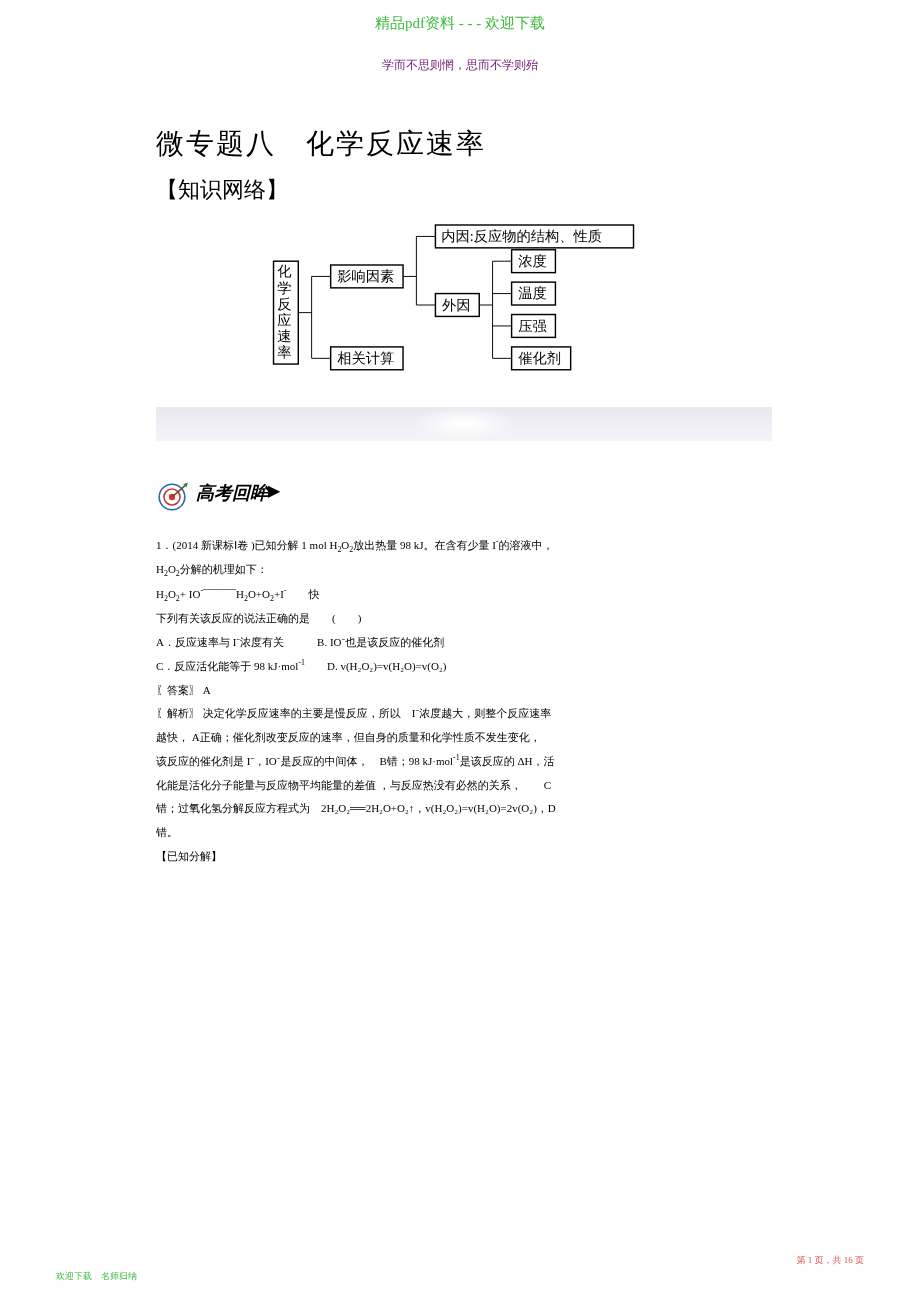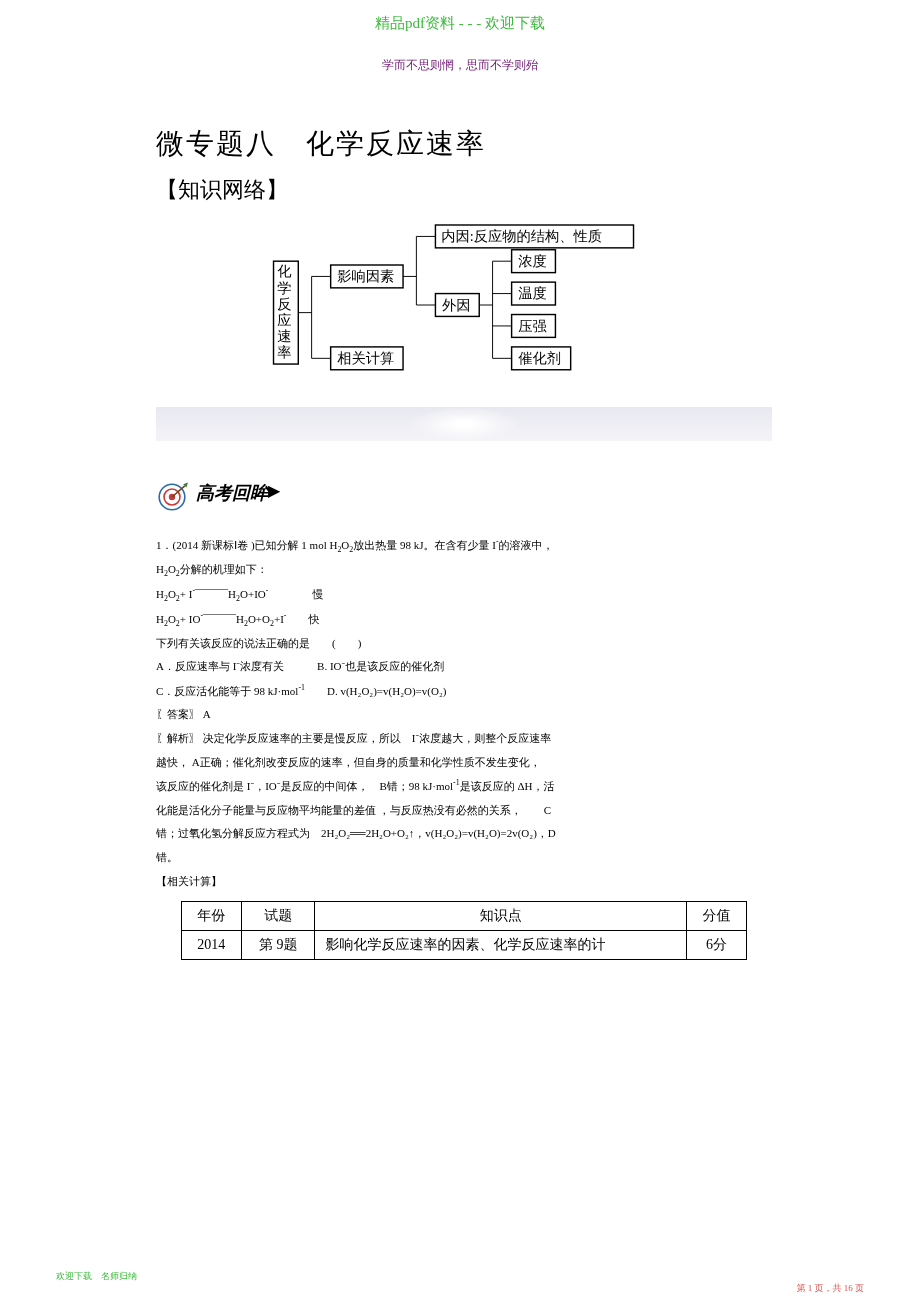--- a/index.html
+++ b/index.html
@@ -115,21 +115,21 @@
     .analyze-table td.knowledge { text-align: left; }
     .footer-left {
       position: absolute;
       bottom: 20px;
       left: 56px;
       font-size: 9px;
       color: #3dba3d;
     }
     .footer-right {
       position: absolute;
-      bottom: 8px;
+      bottom: 36px;
       right: 56px;
       font-size: 9px;
       color: #d9534f;
     }
     .d-box { stroke: #000; stroke-width: 1.5; fill: #fff; }
     .d-line { stroke: #000; stroke-width: 1; fill: none; }
     .d-text { font-size: 15px; font-family: "SimSun", serif; }
   </style>
 </head>
 <body>
@@ -198,56 +198,37 @@
   </div>
 
   <div class="body-text">
     <p>
       <span>1．(2014 新课标Ⅰ卷 )已知分解 1 mol H</span><sub>2</sub>O<sub>2</sub><span>放出热量 98 kJ。在含有少量 I</span><sup>-</sup><span>的溶液中，</span>
     </p>
     <p>
       <span>H</span><sub>2</sub>O<sub>2</sub><span>分解的机理如下：</span>
     </p>
     <p>
-      <span>H</span><sub>2</sub>O<sub>2</sub><span>+ I</span><sup>-</sup><span style="position:relative;top:-6px;">———</span><span>H</span><sub>2</sub><span>O+IO</span><sup>-</sup>　　　　<span>慢</span>
-    </p>
-    <p>
       <span>H</span><sub>2</sub>O<sub>2</sub><span>+ IO</span><sup>-</sup><span style="position:relative;top:-6px;">———</span><span>H</span><sub>2</sub><span>O+O</span><sub>2</sub><span>+I</span><sup>-</sup>　　<span>快</span>
     </p>
     <p>下列有关该反应的说法正确的是　　(　　)</p>
     <p>
       <span>A．反应速率与 I⁻浓度有关</span>　　　<span>B. IO⁻也是该反应的催化剂</span>
     </p>
     <p>
       <span>C．反应活化能等于 98 kJ·mol</span><sup>-1</sup>　　<span>D. v(H₂O₂)=v(H₂O)=v(O₂)</span>
     </p>
     <p>〖答案〗 A</p>
     <p>〖解析〗 决定化学反应速率的主要是慢反应，所以　I⁻浓度越大，则整个反应速率</p>
     <p>越快， A正确；催化剂改变反应的速率，但自身的质量和化学性质不发生变化，</p>
     <p>
       <span>该反应的催化剂是 I⁻，IO⁻是反应的中间体，　B错；98 kJ·mol</span><sup>-1</sup><span>是该反应的 ΔH，活</span>
     </p>
     <p>化能是活化分子能量与反应物平均能量的差值 ，与反应热没有必然的关系，　　C</p>
     <p>错；过氧化氢分解反应方程式为　2H₂O₂══2H₂O+O₂↑，v(H₂O₂)=v(H₂O)=2v(O₂)，D</p>
     <p>错。</p>
-    <p>【相关计算】</p>
+    <p>【已知分解】</p>
   </div>
 
-  <table class="analyze-table">
-    <tbody>
-        <tr>
-      <th>年份</th>
-      <th>试题</th>
-      <th>知识点</th>
-      <th>分值</th>
-    </tr>
-    <tr>
-      <td>2014</td>
-      <td>第 9题</td>
-      <td class="knowledge">影响化学反应速率的因素、化学反应速率的计</td>
-      <td>6分</td>
-    </tr>
-  </tbody>
-    </table>
 </div>
 
 <div class="footer-left">欢迎下载　名师归纳</div>
 <div class="footer-right">第 1 页，共 16 页</div>
 
 </body></html>

